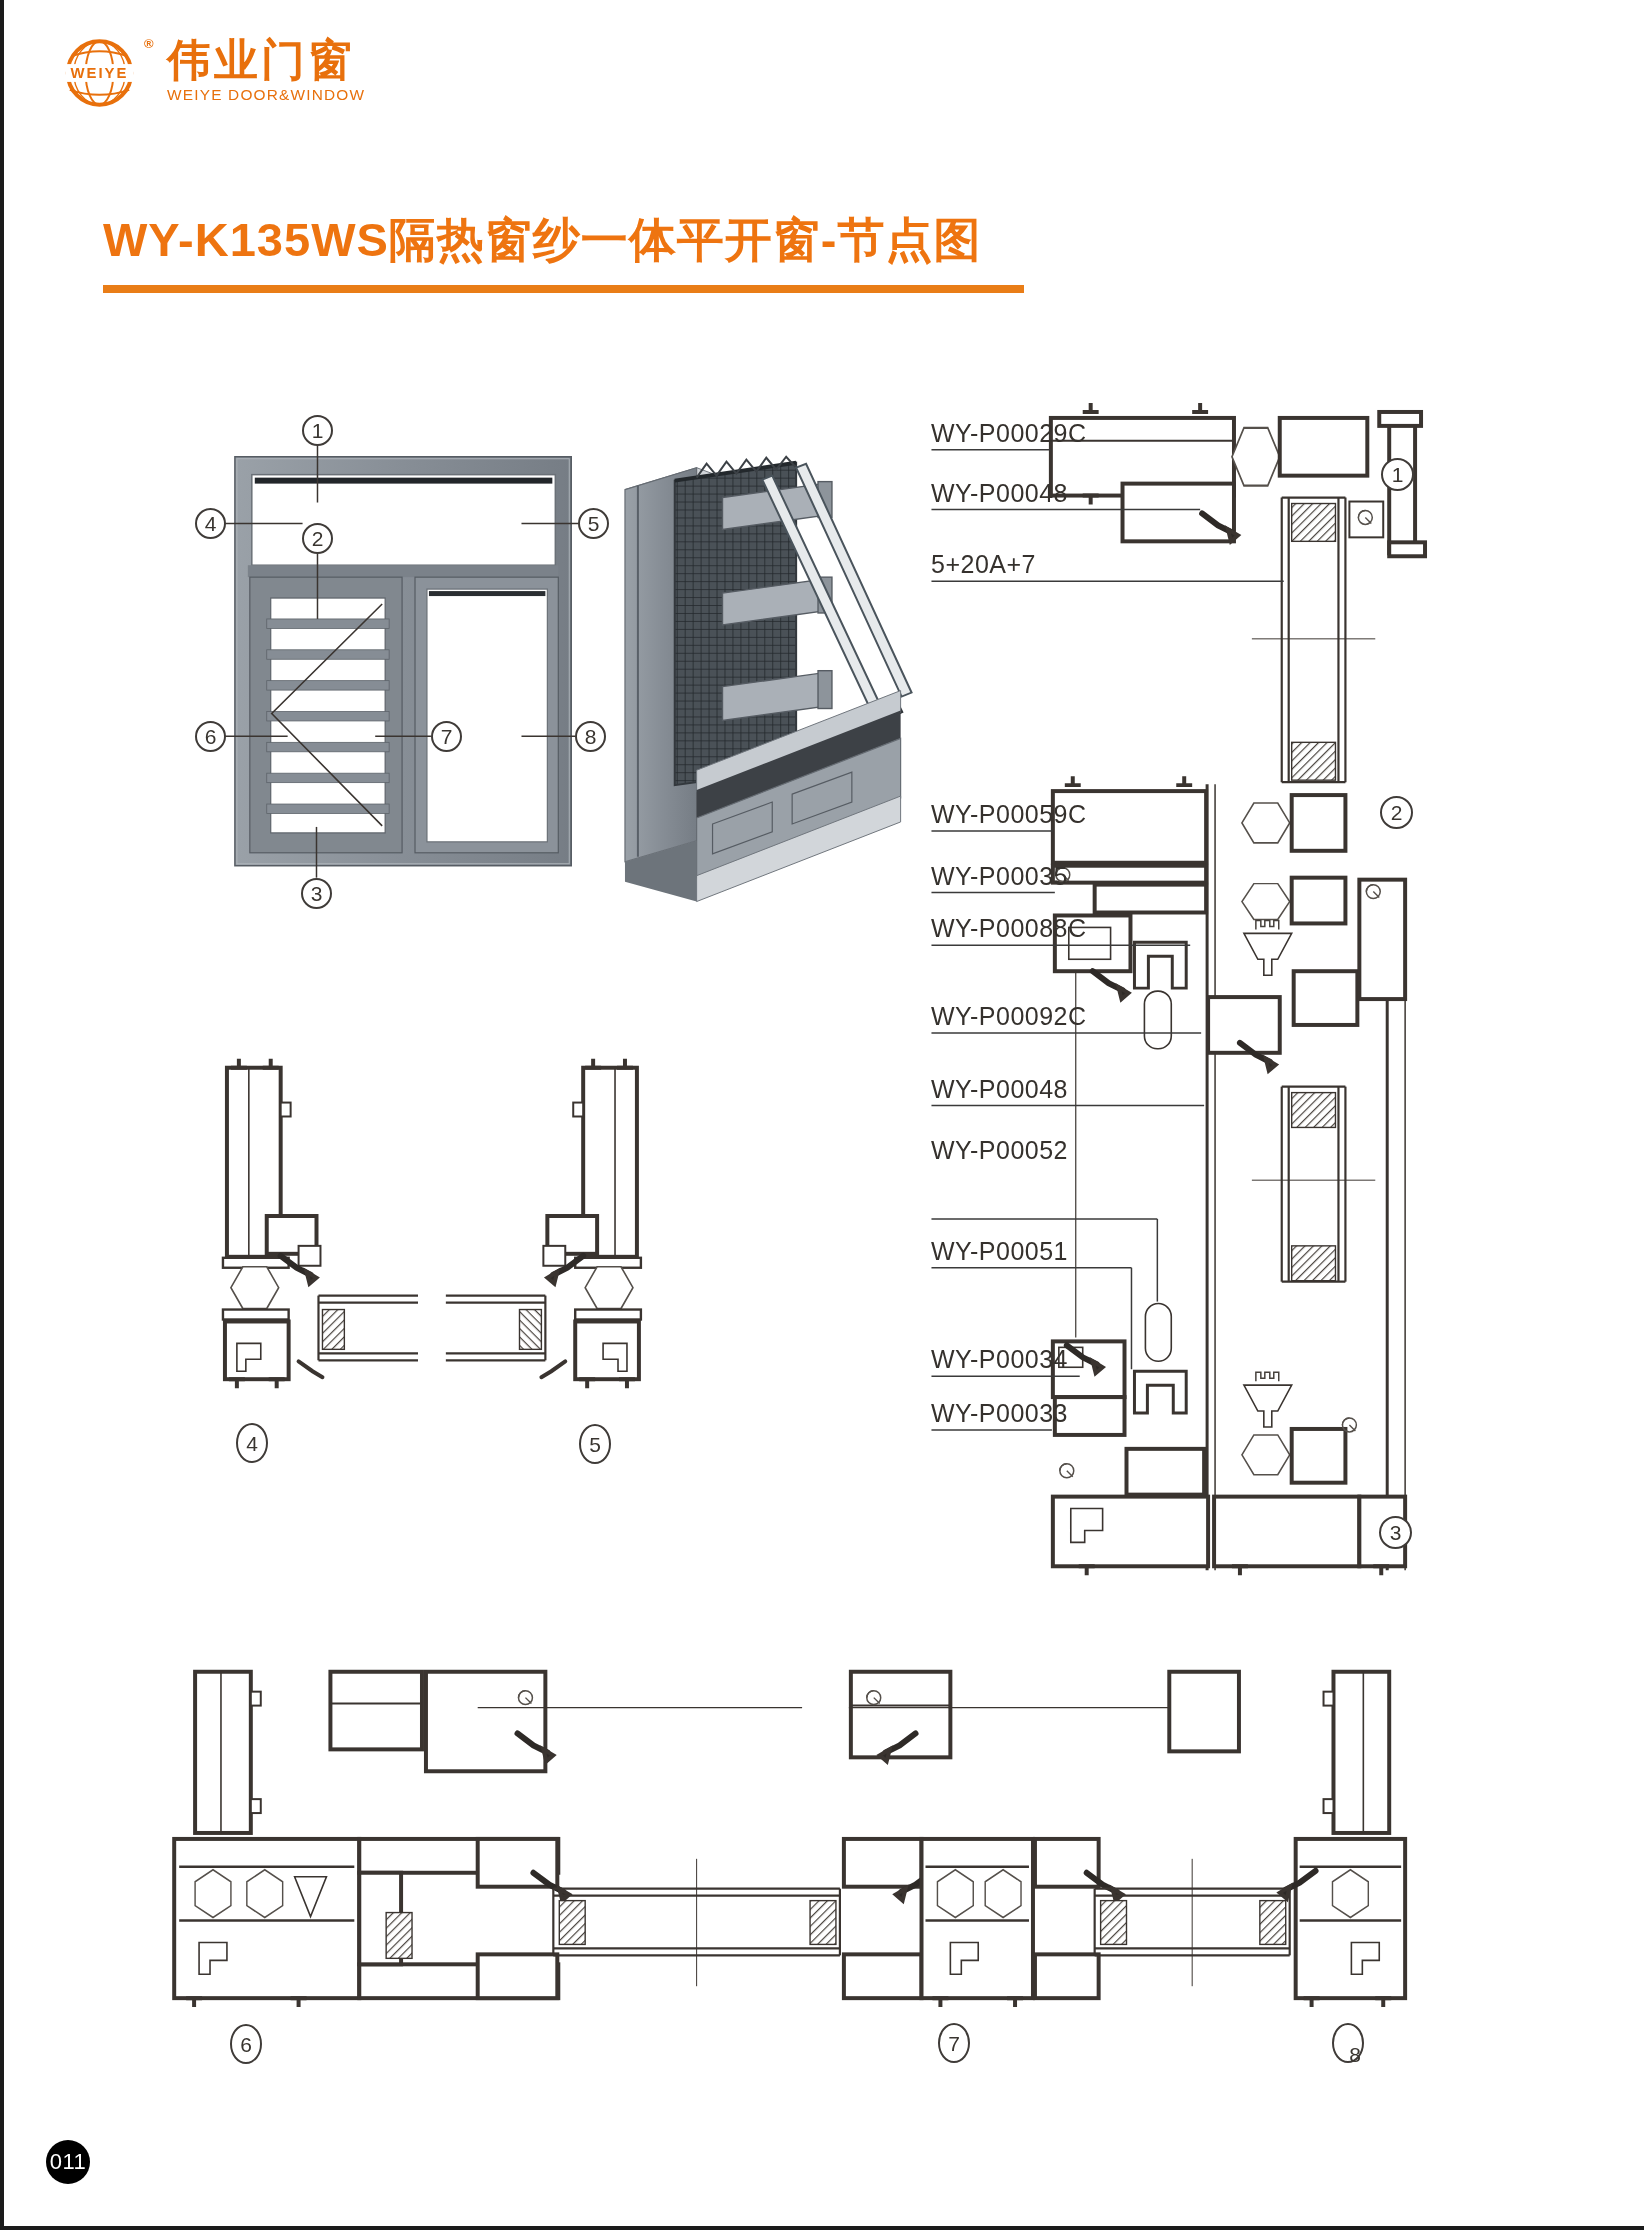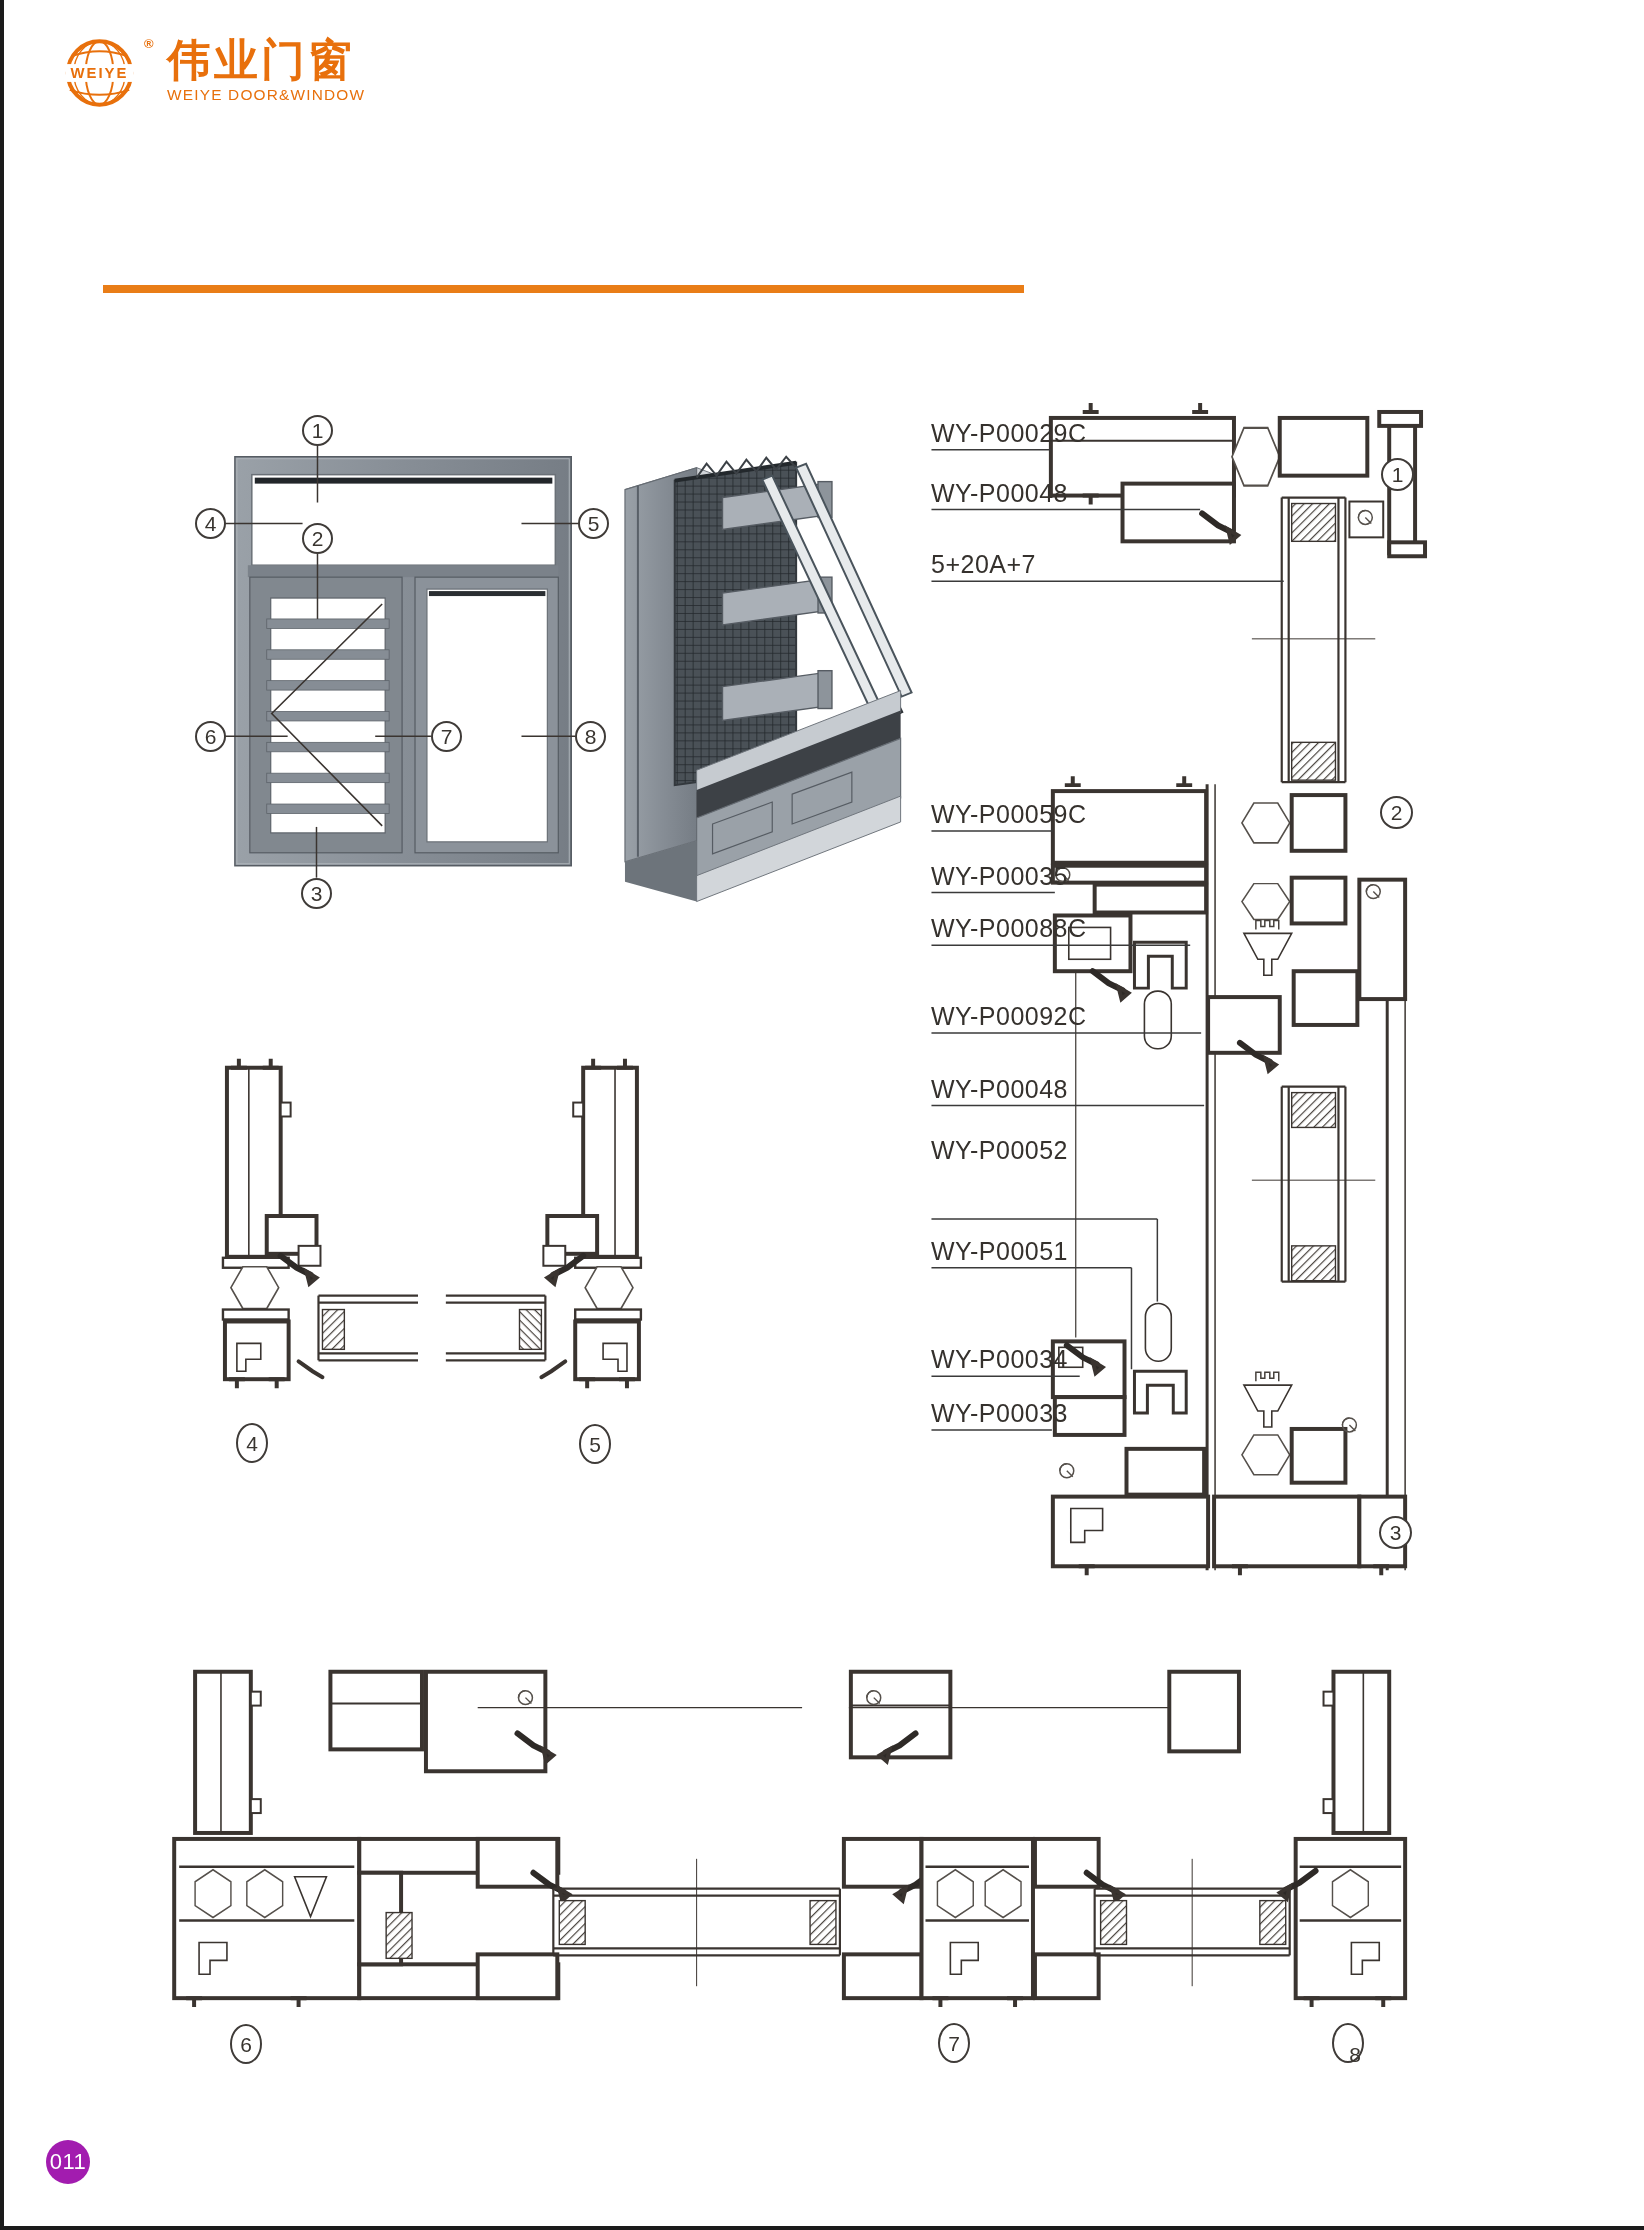--- a/index.html
+++ b/index.html
@@ -25,21 +25,21 @@
           background:#fff;color:#393530;display:flex;align-items:center;justify-content:center;
           font-size:21px;line-height:1;}
   .b30{width:31px;height:31px;}
   .b32{width:33px;height:33px;}
   .bell{width:32px;height:40px;}
 
   
   .plabel{position:absolute;left:931px;color:#35312d;font-size:25px;letter-spacing:0.5px;white-space:nowrap;text-align:right;}
 
   .pageno{position:absolute;left:46px;top:2140px;width:44px;height:44px;border-radius:50%;
-          background:#a21caf;color:#fff;font-size:22px;display:flex;align-items:center;
+          background:#000000;color:#fff;font-size:22px;display:flex;align-items:center;
           justify-content:center;letter-spacing:0.5px;}
 
   svg text{font-family:"Liberation Sans",sans-serif;}
 </style>
 </head>
 <body>
 
 <div class="page">
   <div class="edge-left"></div>
   <div class="edge-bottom"></div>
@@ -55,20 +55,21 @@
       <rect x="22" y="28" width="68" height="18" fill="#fff"></rect>
       <text x="56" y="42.5" text-anchor="middle" font-size="15" font-weight="bold" fill="#e8700c" letter-spacing="2">WEIYE</text>
     </svg>
     <span class="reg">®</span>
     <div class="brand-text">
       <div class="brand-cn">伟业门窗</div>
       <div class="brand-en">WEIYE DOOR&amp;WINDOW</div>
     </div>
   </div>
 
+  <h1 class="doc-title" style="margin:0">WY-K135WS隔热窗纱一体平开窗-节点图</h1>
   <div class="title-rule"></div>
 
   <svg width="1645" height="2231" viewBox="0 0 1653 2242" style="position:absolute;left:0;top:0">
     <defs>
       <pattern id="hatch" width="6" height="6" patternUnits="userSpaceOnUse" patternTransform="rotate(45)">
         <rect width="6" height="6" fill="#fff"></rect>
         <line x1="0" y1="0" x2="0" y2="6" stroke="#4a443f" stroke-width="2.4"></line>
       </pattern>
       <pattern id="mesh" width="8" height="8" patternUnits="userSpaceOnUse">
         <rect width="8" height="8" fill="#4a5157"></rect>

